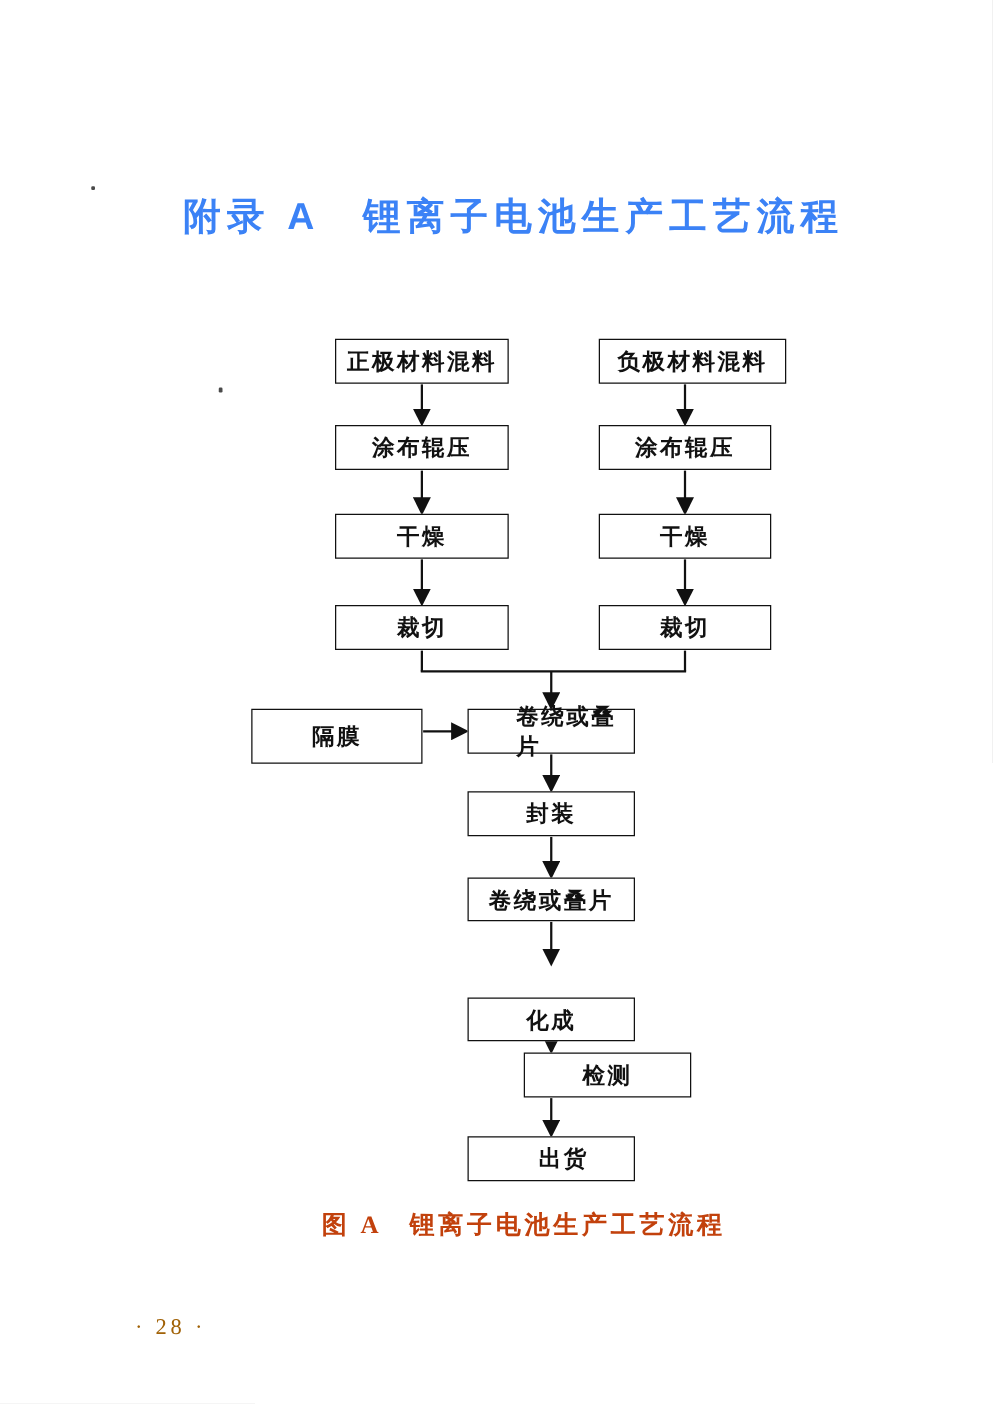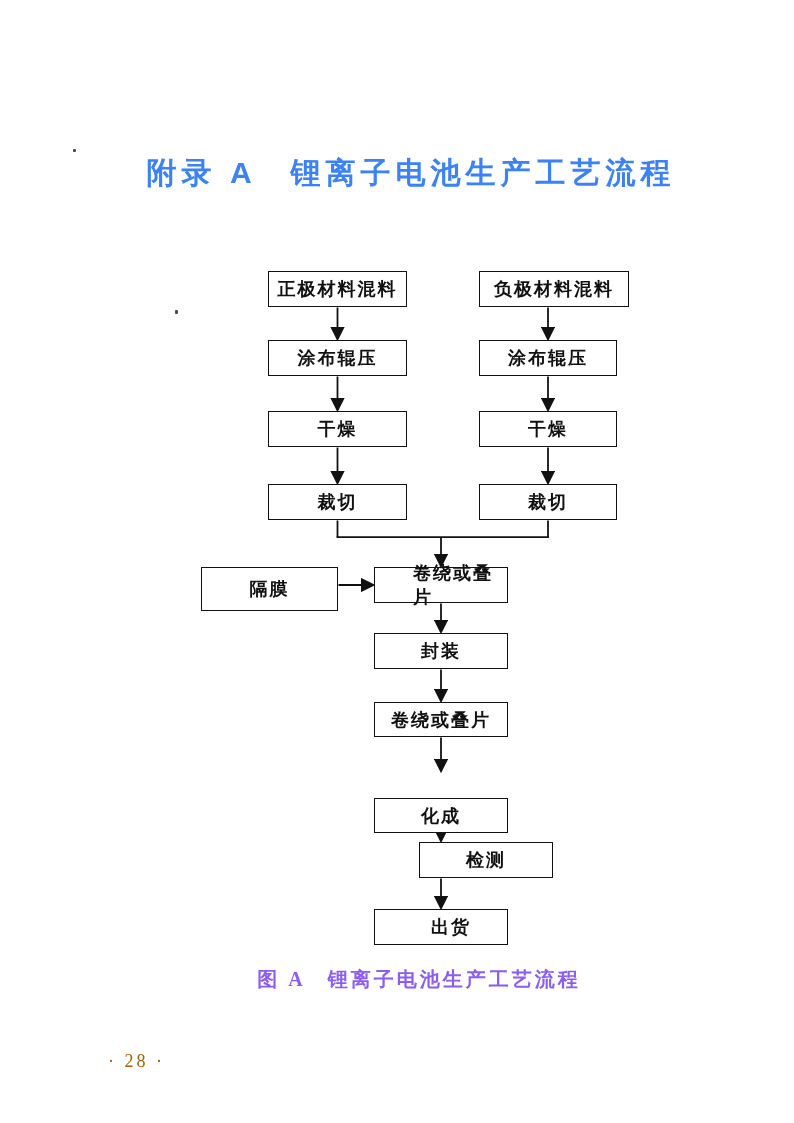--- a/index.html
+++ b/index.html
@@ -47,21 +47,21 @@
   }
   .caption {
     position: absolute;
     top: 966px;
     left: 419px;
     transform: translateX(-50%);
     white-space: nowrap;
     font-size: 20px;
     font-weight: bold;
     letter-spacing: 3px;
-    color: #8b5cf6;
+    color: #c2410c;
   }
   .page-number {
     position: absolute;
     top: 1051px;
     left: 108px;
     font-size: 18px;
     letter-spacing: 3px;
     color: #a16207;
     font-family: "Liberation Serif", serif;
   }

